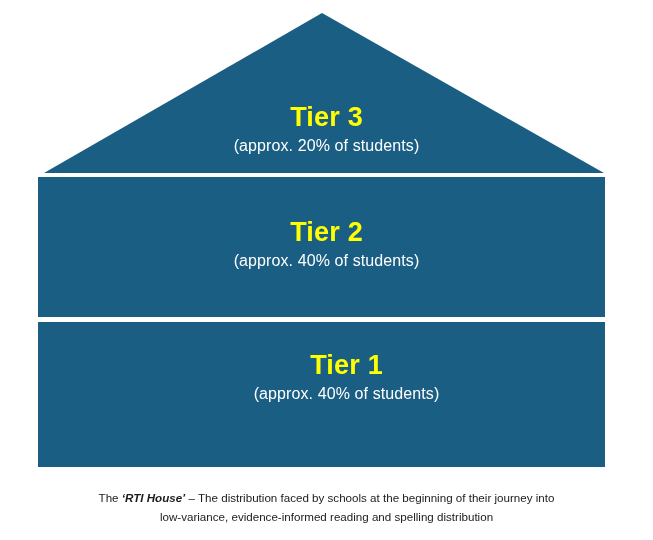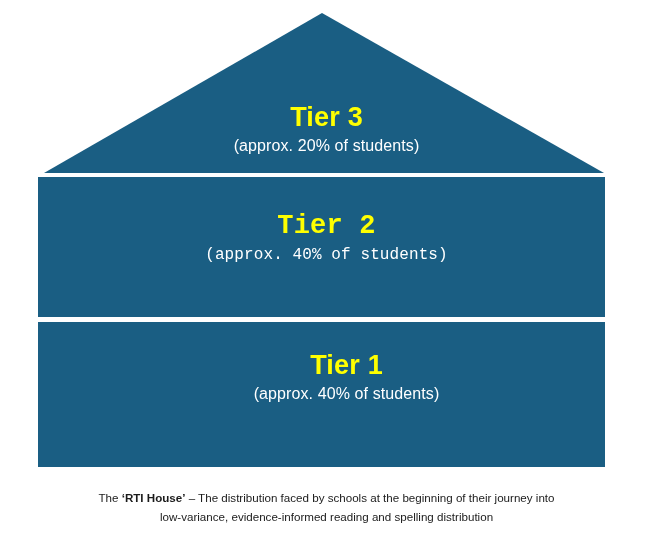--- a/index.html
+++ b/index.html
@@ -56,38 +56,39 @@
   }
   .tier-sub {
     color: #ffffff;
     font-size: 16px;
     font-weight: normal;
     letter-spacing: 0.1px;
     display: block;
   }
 
   .tier3-label { top: 104px; }
-  .tier2-label { top: 213px; font-family: Liberation Mono, monospace; }
+  .tier2-label { top: 219px; }
   .tier1-label { top: 352px; margin-left: 20px; }
 
   
   .caption {
     position: absolute;
     left: 0;
     top: 489px;
     width: 653px;
     text-align: center;
     color: #1b1b1b;
     font-size: 11.6px;
     line-height: 1.62;
     padding: 0 28px;
     box-sizing: border-box;
   }
   .caption-line { display: block; }
   .caption-em {
+    font-style: italic;
     font-weight: bold;
   }
 </style>
 </head>
 <body>
 
 <div class="canvas">
 
   <div class="house">
     <svg class="house-svg" viewBox="0 0 653 470" xmlns="http://www.w3.org/2000/svg">

